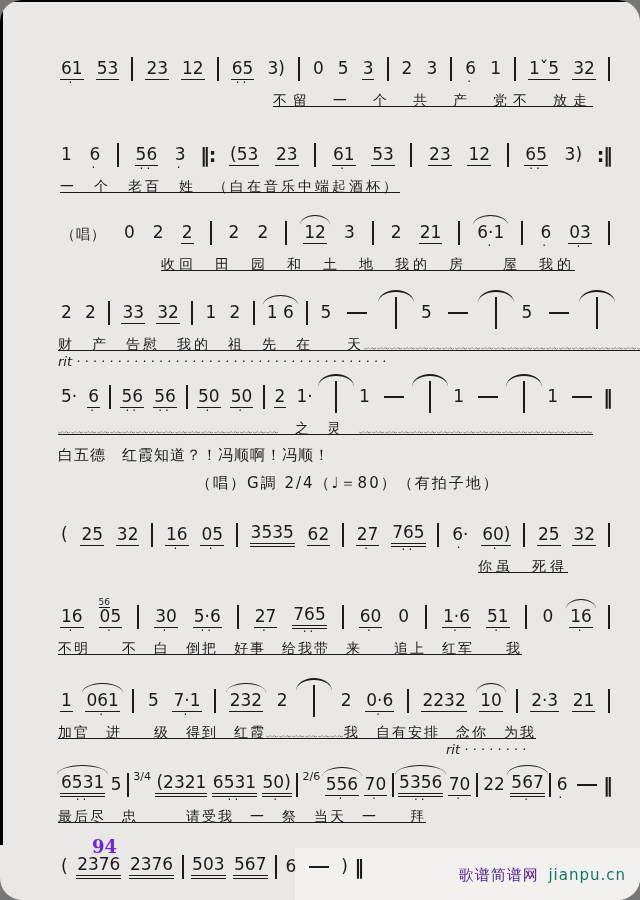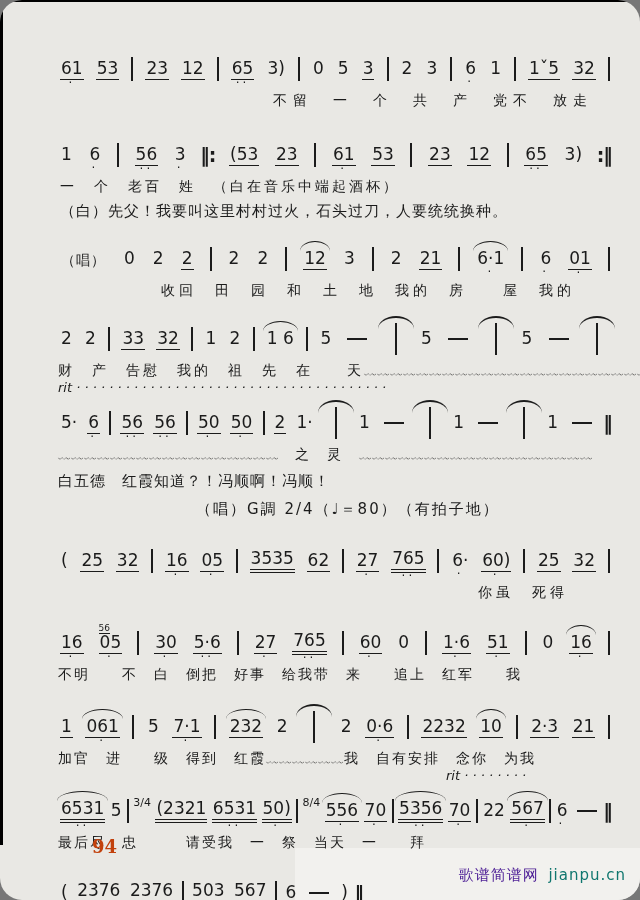--- a/index.html
+++ b/index.html
@@ -24,21 +24,21 @@
                border-top:1.7px solid #1b1b1b;border-radius:50% 50% 0 0/100% 100% 0 0;}
   .bar{width:2px;height:24px;background:#1b1b1b;margin:0 2px;flex:none;}
   .bar-arc{position:relative;height:32px;margin:0 14px;overflow:visible;}
   .bar-arc::before{content:"";position:absolute;top:-7px;left:-17px;width:36px;height:11px;
                border-top:2px solid #1b1b1b;border-radius:50% 50% 0 0/100% 100% 0 0;}
   .bar-txt{font-size:19px;font-weight:bold;letter-spacing:-1px;flex:none;}
   .dash{width:20px;height:2.2px;background:#1b1b1b;margin:0 6px;flex:none;}
   .ts{top:-11px;}
   .ts .txt{font-size:11px;border:none;padding:0;}
   .lab .txt{font-size:14px;letter-spacing:1px;}
-  .lyrics{font-size:14px;margin-top:2px;height:18px;white-space:nowrap;letter-spacing:4px;}
+  .lyrics{font-size:14px;margin-top:2px;height:18px;white-space:nowrap;letter-spacing:4px;text-decoration:underline;}
   .wavy{letter-spacing:0;font-size:13px;}
   .rit{font-style:italic;font-size:13px;height:12px;line-height:12px;white-space:nowrap;overflow:hidden;}
 
   
   .spoken{font-size:15px;height:20px;letter-spacing:1px;}
   .keyline{font-size:15px;height:20px;margin-left:138px;letter-spacing:2px;}
 
   
   .blk-0{margin-top:40px;}   .blk-0 .lyrics{margin-left:215px;letter-spacing:6px;}
   .blk-1{margin-top:16px;}   .blk-1 .lyrics{margin-left:2px;letter-spacing:3px;}
@@ -48,21 +48,21 @@
   .blk-5{margin-top:2px;}    .blk-5 .lyrics{letter-spacing:2px;}
   .blk-6{margin-top:8px;margin-left:0;}
   .blk-7{margin-top:8px;}
   .blk-8{margin-top:12px;}   .blk-8 .lyrics{margin-left:420px;}
   .blk-9{margin-top:12px;}   .blk-9 .lyrics{letter-spacing:2px;}
   .blk-10{margin-top:14px;}  .blk-10 .lyrics{letter-spacing:2px;}
   .blk-11{margin-top:2px;}   .blk-11 .rit{margin-left:388px;} .blk-11 .lyrics{letter-spacing:2px;}
   .blk-12{margin-top:12px;}  .blk-12 .notes{max-width:305px;}
 
   .page-number{position:absolute;left:92px;top:836px;font-family:"DejaVu Serif","Liberation Serif",serif;
-               font-weight:bold;font-size:18px;color:#c2410c;}
+               font-weight:bold;font-size:18px;color:#6d28d9;}
   .watermark{position:absolute;right:14px;top:866px;font-size:15px;letter-spacing:1px;}
   .wm-site{color:#4c1d95;}
   .wm-domain{color:#0f766e;margin-left:4px;}
 </style>
 </head>
 <body>
 
 <div class="page">
   <div class="edge-top"></div>
   <div class="edge-left"></div>
@@ -112,41 +112,40 @@
           <span class="bar"></span>
           <span class="tok"><span class="txt u1">23</span></span>
           <span class="tok"><span class="txt u1">12</span></span>
           <span class="bar"></span>
           <span class="tok"><span class="txt u1">65</span><span class="ldots">··</span></span>
           <span class="tok"><span class="txt u0">3)</span></span>
           <span class="bar-txt">:‖</span>
         </div>
         <div class="lyrics"><span class="">一　个　老百　姓　（白在音乐中端起酒杯）</span></div>
       </div>
-      <div class="spoken blk-2">（白）先父！我要叫这里村村过火，石头过刀，人要统统换种。</div>
       <div class="sys blk-3">
         <div class="notes">
           <span class="tok lab"><span class="txt u0">（唱）</span></span>
           <span class="tok"><span class="txt u0">0</span></span>
           <span class="tok"><span class="txt u0">2</span></span>
           <span class="tok"><span class="txt u1">2</span></span>
           <span class="bar"></span>
           <span class="tok"><span class="txt u0">2</span></span>
           <span class="tok"><span class="txt u0">2</span></span>
           <span class="bar"></span>
           <span class="tok arc"><span class="txt u1">12</span></span>
           <span class="tok"><span class="txt u0">3</span></span>
           <span class="bar"></span>
           <span class="tok"><span class="txt u0">2</span></span>
           <span class="tok"><span class="txt u1">21</span></span>
           <span class="bar"></span>
           <span class="tok arc"><span class="txt u0">6·1</span><span class="ldots">·</span></span>
           <span class="bar"></span>
           <span class="tok"><span class="txt u0">6</span><span class="ldots">·</span></span>
-          <span class="tok"><span class="txt u1">01</span><span class="ldots">·</span></span>
+          <span class="tok"><span class="txt u1">03</span><span class="ldots">·</span></span>
           <span class="bar"></span>
         </div>
         <div class="lyrics"><span class="">收回　田　园　和　土　地　我的　房　　屋　我的</span></div>
       </div>
       <div class="sys blk-4">
         <div class="notes">
           <span class="tok"><span class="txt u0">2</span></span>
           <span class="tok"><span class="txt u0">2</span></span>
           <span class="bar"></span>
           <span class="tok"><span class="txt u1">33</span></span>
@@ -272,21 +271,21 @@
         <div class="rit">rit · · · · · · · ·</div>
         <div class="notes">
           <span class="tok arc"><span class="txt u2">6531</span><span class="ldots">··</span></span>
           <span class="tok"><span class="txt u0">5</span></span>
           <span class="bar"></span>
           <span class="tok ts"><span class="txt u0">3/4</span></span>
           <span class="tok"><span class="txt u2">(2321</span></span>
           <span class="tok"><span class="txt u2">6531</span><span class="ldots">··</span></span>
           <span class="tok"><span class="txt u2">50)</span><span class="ldots">·</span></span>
           <span class="bar"></span>
-          <span class="tok ts"><span class="txt u0">8/4</span></span>
+          <span class="tok ts"><span class="txt u0">2/6</span></span>
           <span class="tok arc"><span class="txt u1">556</span><span class="ldots">·</span></span>
           <span class="tok"><span class="txt u1">70</span><span class="ldots">·</span></span>
           <span class="bar"></span>
           <span class="tok arc"><span class="txt u2">5356</span><span class="ldots">··</span></span>
           <span class="tok"><span class="txt u1">70</span><span class="ldots">·</span></span>
           <span class="bar"></span>
           <span class="tok"><span class="txt u0">22</span></span>
           <span class="tok arc"><span class="txt u2">567</span><span class="ldots">·</span></span>
           <span class="bar"></span>
           <span class="tok"><span class="txt u0">6</span><span class="ldots">·</span></span>

